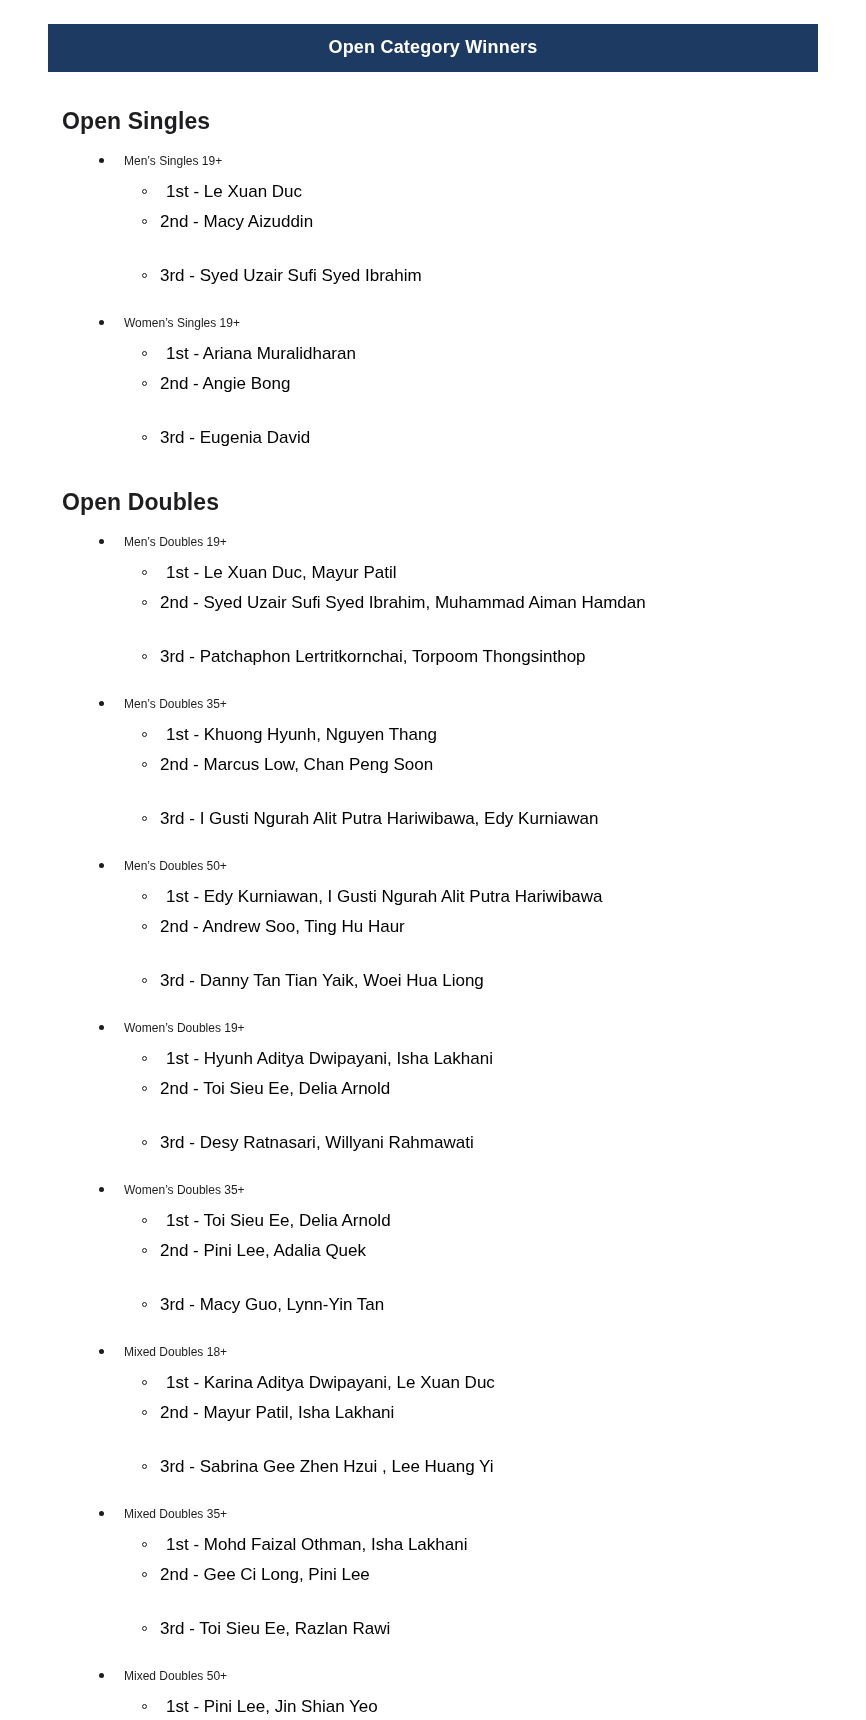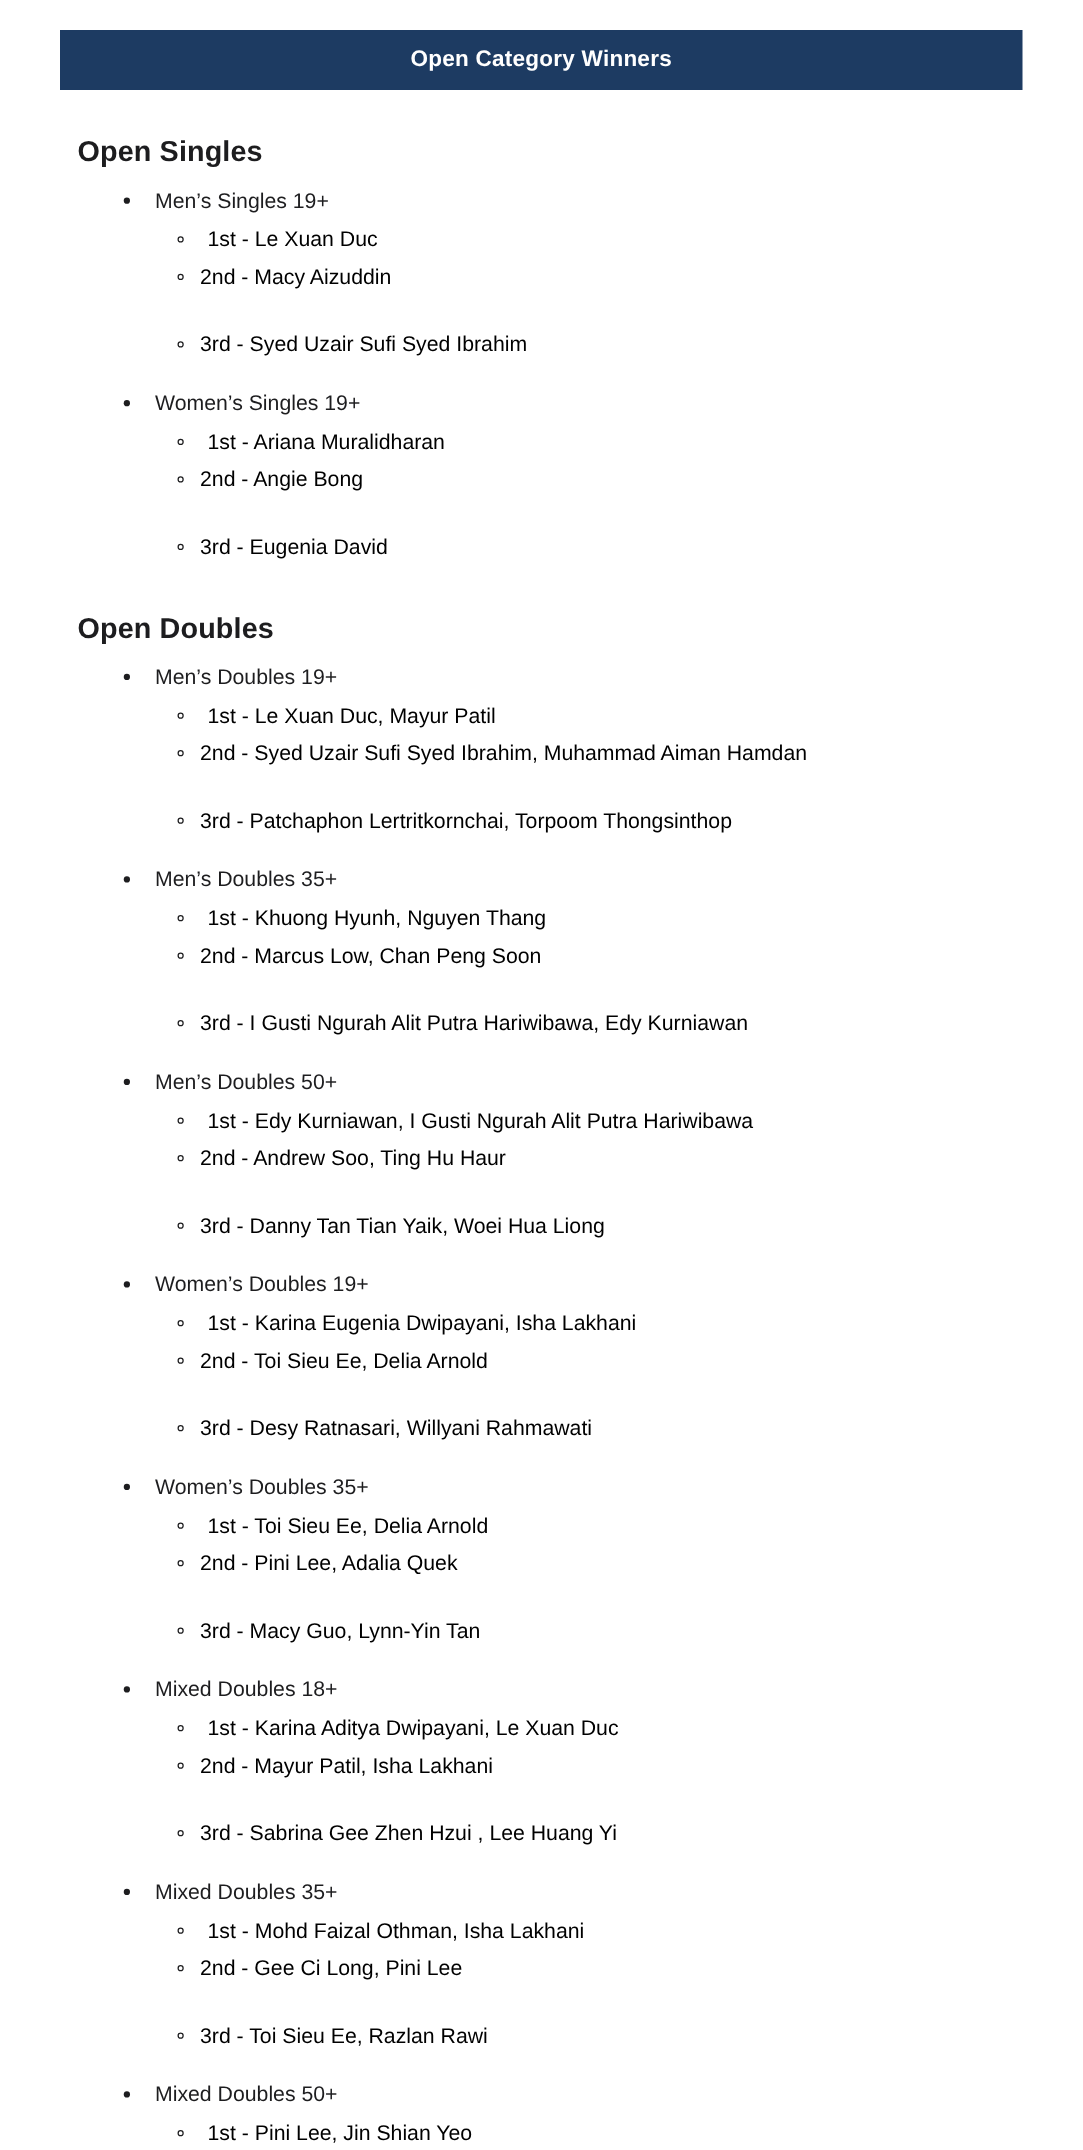--- a/index.html
+++ b/index.html
@@ -59,21 +59,21 @@
   li.cat-item > .cat-bullet {
     position: absolute;
     left: 99px;
     top: 9px;
     width: 5px;
     height: 5px;
     border-radius: 50%;
     background: #1d1d1f;
   }
   .cat-label {
-    font-size: 17px;
+    font-size: 12px;
     line-height: 24px;
     color: #1d1d1f;
   }
   
   ul.place-list {
     list-style: none;
     margin: 6px 0 0 0;
     padding: 0;
   }
   li.place-item {
@@ -166,21 +166,21 @@
             <ul class="place-list">
               <li class="place-item first-place"><span class="place-bullet"></span><span>1st - Edy Kurniawan, I Gusti Ngurah Alit Putra Hariwibawa</span></li>
               <li class="place-item"><span class="place-bullet"></span><span>2nd - Andrew Soo, Ting Hu Haur</span></li>
               <li class="place-item"><span class="place-bullet"></span><span>3rd - Danny Tan Tian Yaik, Woei Hua Liong</span></li>
             </ul>
           </li>
           <li class="cat-item">
             <span class="cat-bullet"></span>
             <div class="cat-label">Women’s Doubles 19+</div>
             <ul class="place-list">
-              <li class="place-item first-place"><span class="place-bullet"></span><span>1st - Karina Eugenia Dwipayani, Isha Lakhani</span></li>
+              <li class="place-item first-place"><span class="place-bullet"></span><span>1st - Hyunh Aditya Dwipayani, Isha Lakhani</span></li>
               <li class="place-item"><span class="place-bullet"></span><span>2nd - Toi Sieu Ee, Delia Arnold</span></li>
               <li class="place-item"><span class="place-bullet"></span><span>3rd - Desy Ratnasari, Willyani Rahmawati</span></li>
             </ul>
           </li>
           <li class="cat-item">
             <span class="cat-bullet"></span>
             <div class="cat-label">Women’s Doubles 35+</div>
             <ul class="place-list">
               <li class="place-item first-place"><span class="place-bullet"></span><span>1st - Toi Sieu Ee, Delia Arnold</span></li>
               <li class="place-item"><span class="place-bullet"></span><span>2nd - Pini Lee, Adalia Quek</span></li>

